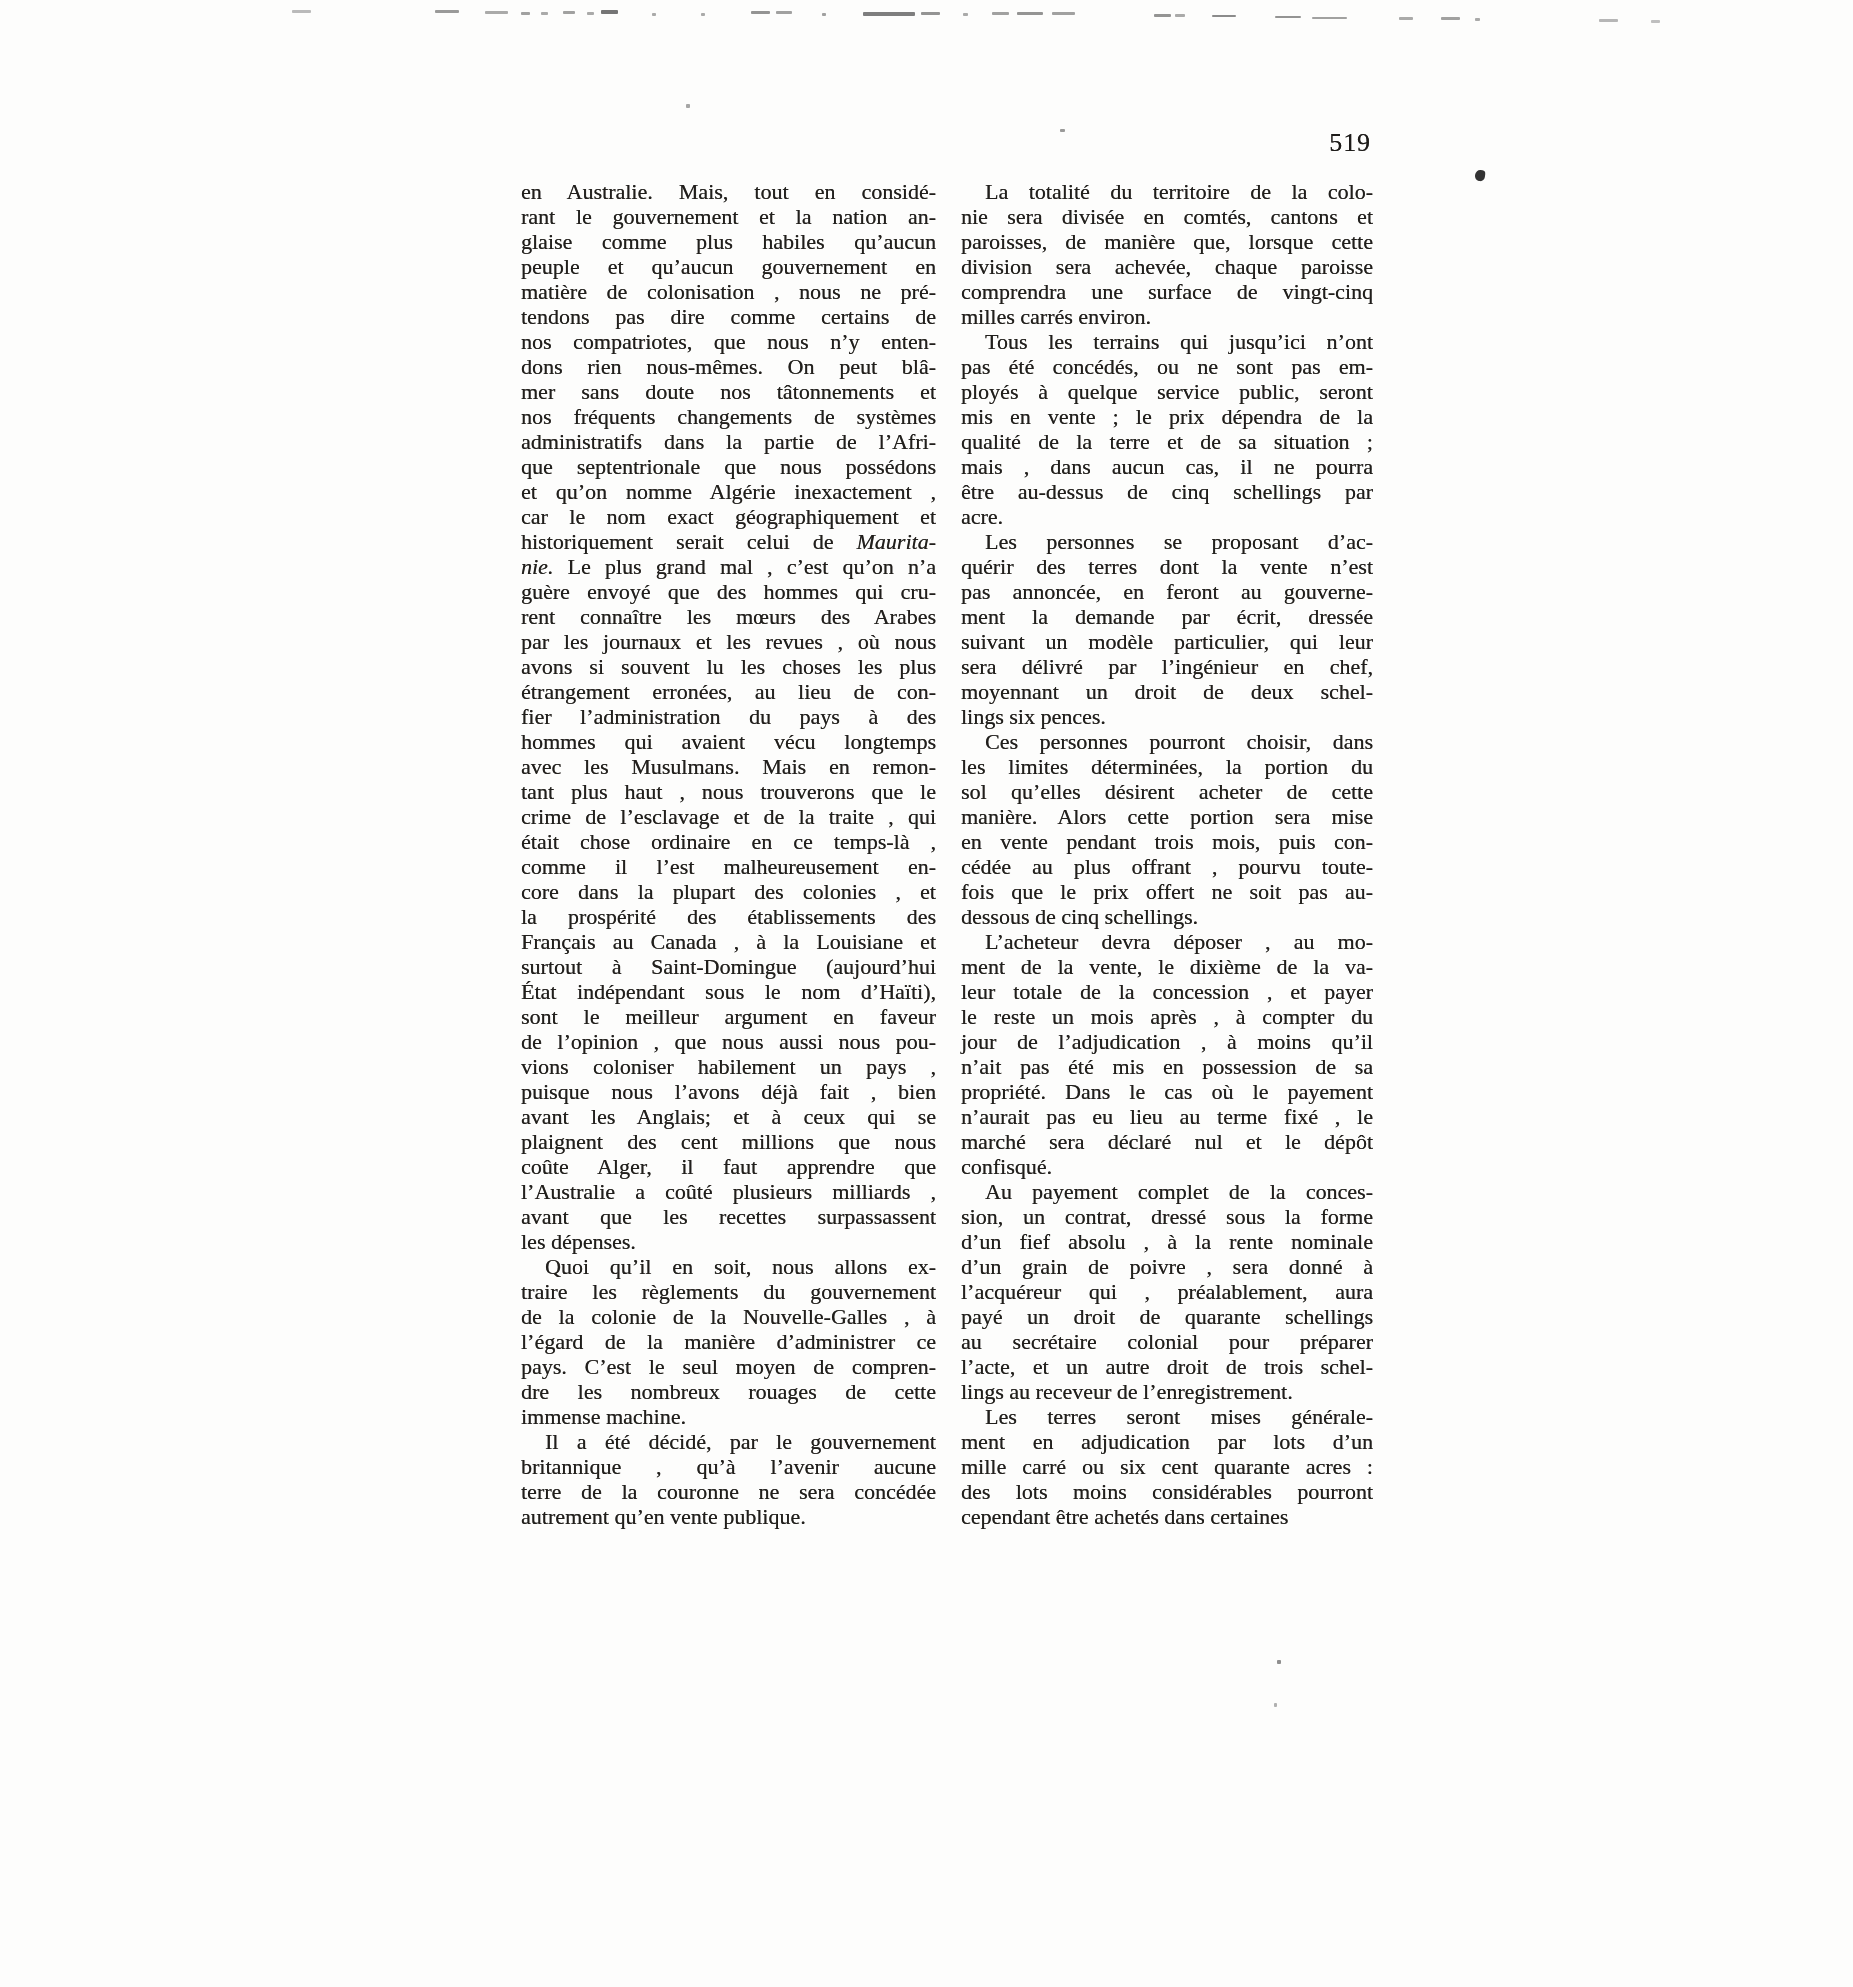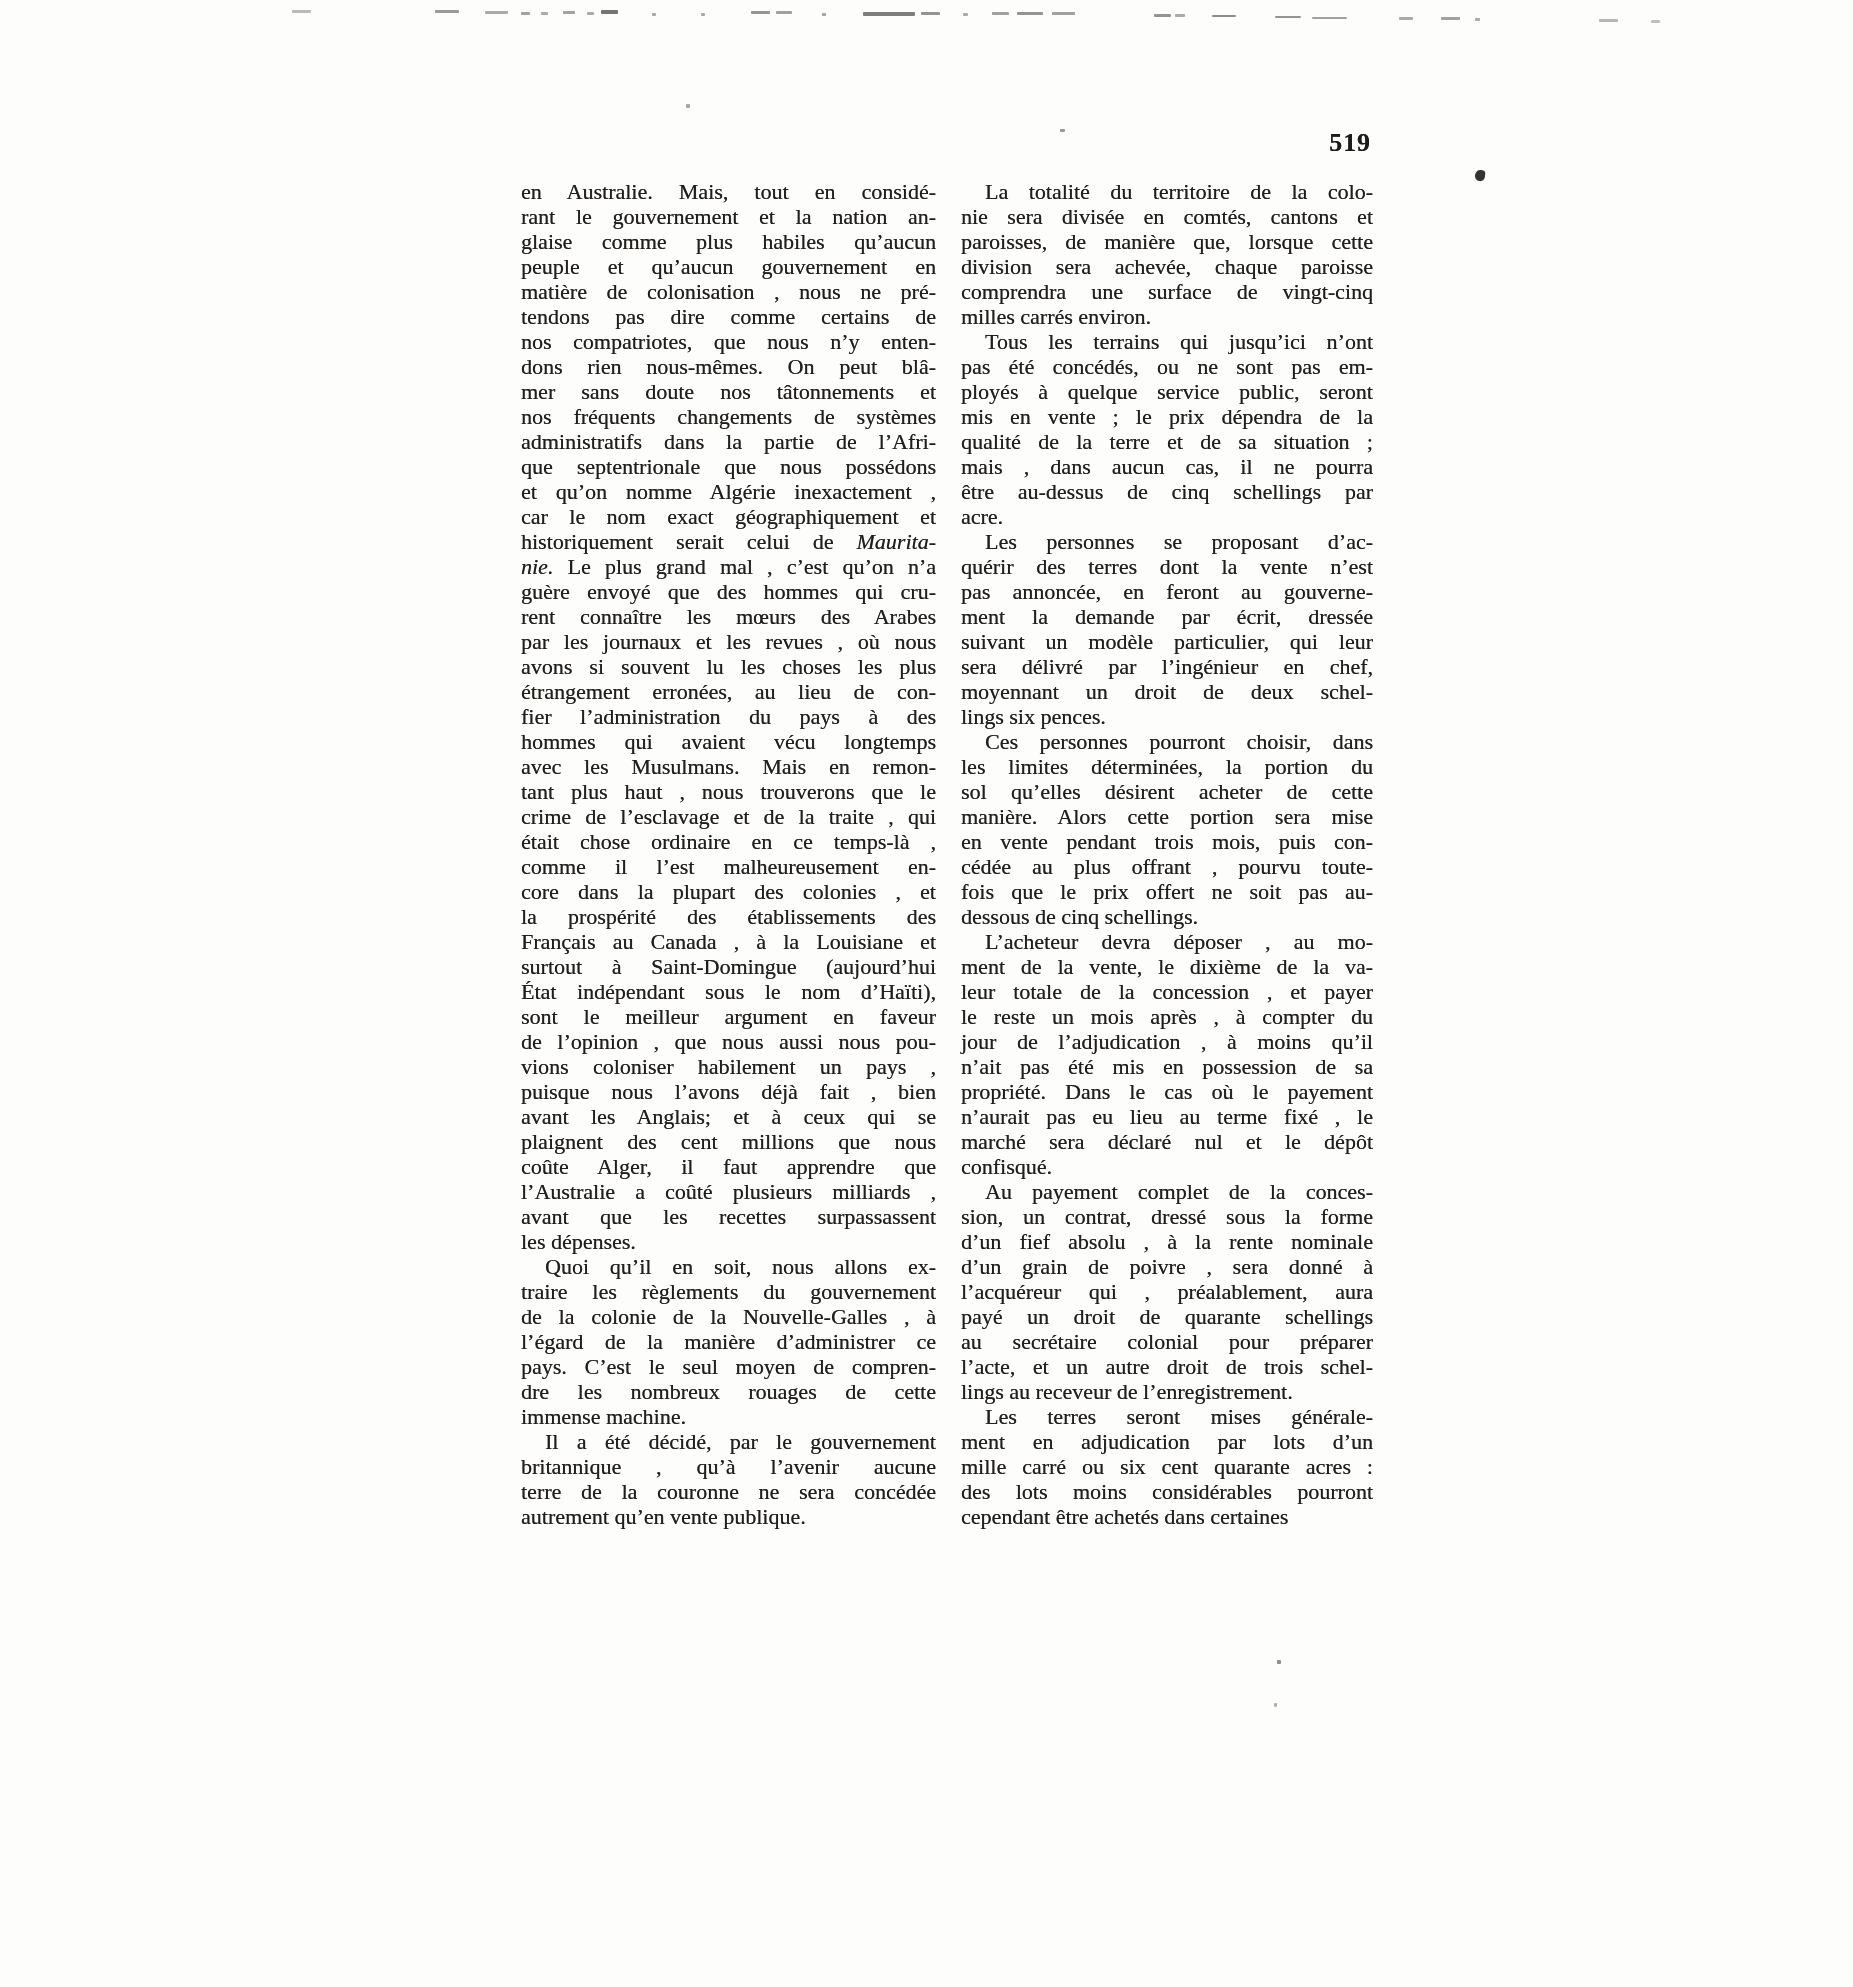--- a/index.html
+++ b/index.html
@@ -10,21 +10,21 @@
   }
   .page{position:absolute;inset:0;}
   .running-head{
     position:absolute;left:514px;top:127px;width:859px;
     text-align:center;font-size:27px;font-weight:bold;
     letter-spacing:3.5px;color:#1d1b19;
     text-shadow:0 0 0.5px rgba(25,23,20,.8);
   }
   .page-number{
     position:absolute;top:128px;right:483px;
-    font-size:26px;font-weight:bold;color:#1d1b19;
+    font-size:26px;font-weight:normal;color:#1d1b19;
     letter-spacing:0.9px;text-shadow:0 0 0.5px rgba(25,23,20,.8);
   }
   .col{
     position:absolute;top:179px;
     font-size:22px;color:#211f1c;
     text-shadow:0.2px 0.2px 0.4px rgba(28,26,22,.75);
   }
   .col-left{left:521px;width:415px;}
   .col-right{left:961px;width:412px;}
   .line{

